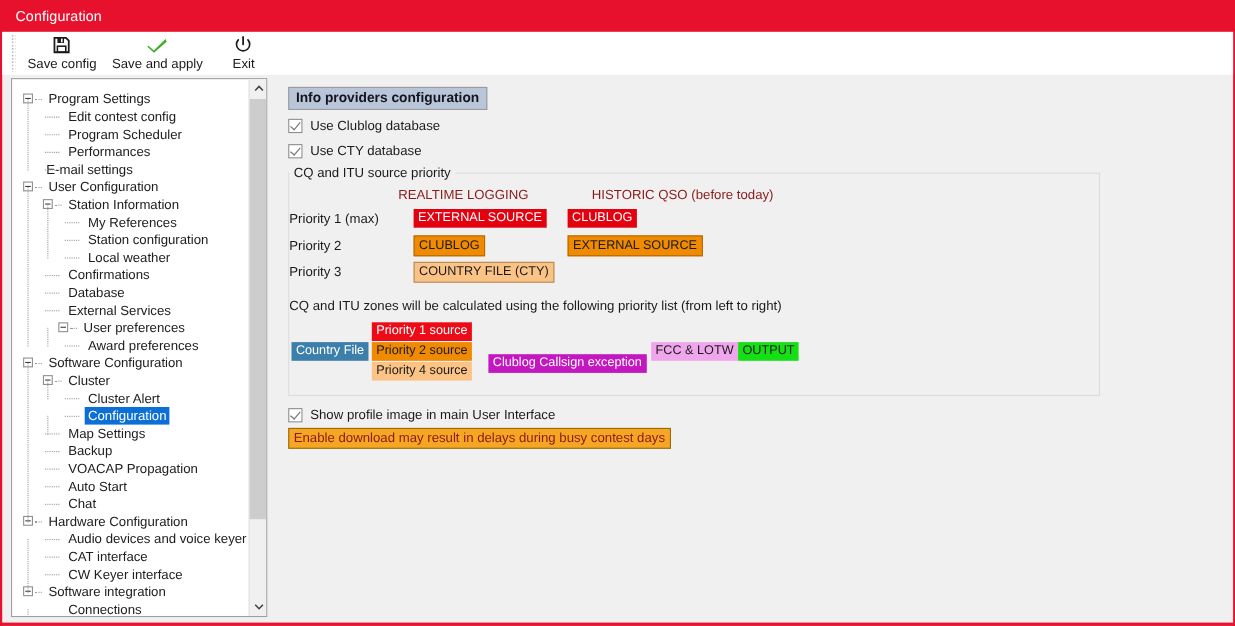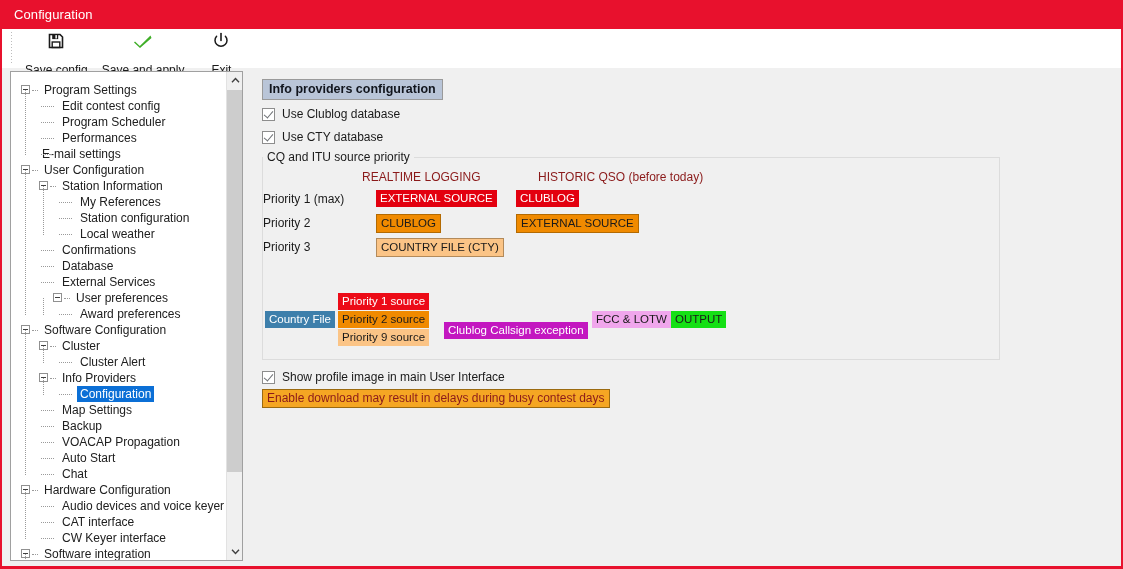--- a/index.html
+++ b/index.html
@@ -73,21 +73,21 @@
   }
   .tb-icon {
     height: 19px;
     display: flex;
     align-items: center;
     justify-content: center;
   }
   .tb-label {
     font-size: 12px;
     color: #1a1a1a;
-    margin-top: 13px;
+    margin-top: 1px;
     white-space: nowrap;
   }
 
   
   #sidebar {
     position: absolute;
     left: 8px;
     top: 71px;
     width: 233px;
     height: 490px;
@@ -421,25 +421,20 @@
           <span class="tlabel" style="margin-left: 30px;">Software Configuration</span>
         </div>
         <div class="tnode" style="height: 16px;">
           <span class="expander" style="left: 28px; top: 3px;"></span>
           <span class="dots" style="left: 39px; top: 8px; width: 6px;"></span>
           <span class="tlabel" style="margin-left: 48px;">Cluster</span>
         </div>
         <div class="tnode" style="height: 16px;">
           <span class="dots" style="left: 48px; top: 8px; width: 13px;"></span>
           <span class="tlabel" style="margin-left: 66px;">Cluster Alert</span>
-        </div>
-        <div class="tnode" style="height: 16px;">
-          <span class="expander" style="left: 28px; top: 3px;"></span>
-          <span class="dots" style="left: 39px; top: 8px; width: 6px;"></span>
-          <span class="tlabel" style="margin-left: 48px;">Info Providers</span>
         </div>
         <div class="tnode sel" style="height: 16px;">
           <span class="dots" style="left: 48px; top: 8px; width: 13px;"></span>
           <span class="tlabel" style="margin-left: 66px;">Configuration</span>
         </div>
         <div class="tnode" style="height: 16px;">
           <span class="dots" style="left: 30px; top: 8px; width: 13px;"></span>
           <span class="tlabel" style="margin-left: 48px;">Map Settings</span>
         </div>
         <div class="tnode" style="height: 16px;">
@@ -533,28 +528,29 @@
     <div class="prow-label" style="left:12px; top:169px;">Priority 3</div>
 
     <div class="badge b-p1" style="left:125px; top:119px;">EXTERNAL SOURCE</div>
     <div class="badge b-p1" style="left:265px; top:119px;">CLUBLOG</div>
 
     <div class="badge b-p2" style="left:125px; top:143px;">CLUBLOG</div>
     <div class="badge b-p2" style="left:265px; top:143px;">EXTERNAL SOURCE</div>
 
     <div class="badge b-p3" style="left:125px; top:167px;">COUNTRY FILE (CTY)</div>
 
+    <div id="flow-note" style="left:12px; top:200px;">CQ and ITU zones will be calculated using the following priority list (from left to right)</div>
 
     <div class="fbox f-p1" style="left:87px;  top:222px;">Priority 1 source</div>
     <div class="fbox f-country" style="left:14px;  top:240px; ">Country File</div>
     <div class="fbox f-p2" style="left:87px;  top:240px;">Priority 2 source</div>
     <div class="fbox f-exc" style="left:193px; top:251px;">Clublog Callsign exception</div>
     <div class="fbox f-fcc" style="left:341px; top:240px;">FCC &amp; LOTW</div>
     <div class="fbox f-out" style="left:420px; top:240px;">OUTPUT</div>
-    <div class="fbox f-p3" style="left:87px;  top:258px;">Priority 9 source</div>
+    <div class="fbox f-p3" style="left:87px;  top:258px;">Priority 4 source</div>
 
     <div class="cbrow" style="left:11px; top:299px;">
       <span class="cbox checked"></span>
       <span>Show profile image in main User Interface</span>
     </div>
 
     <div id="warnbox" style="left:11px; top:318px;">Enable download may result in delays during busy contest days</div>
 
   </div>
 </div>

